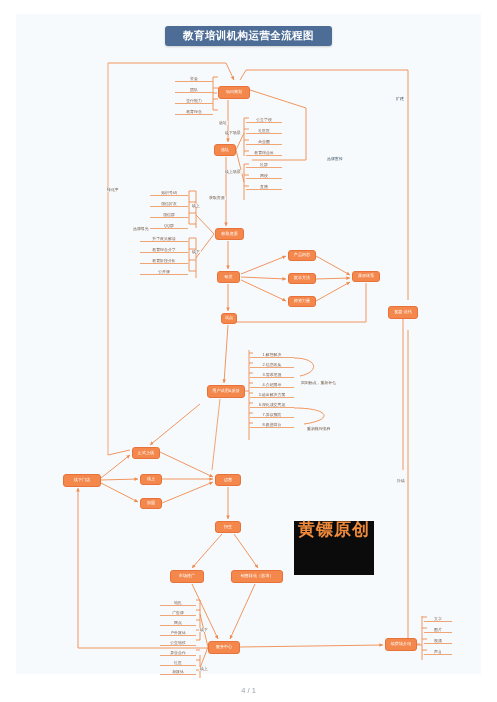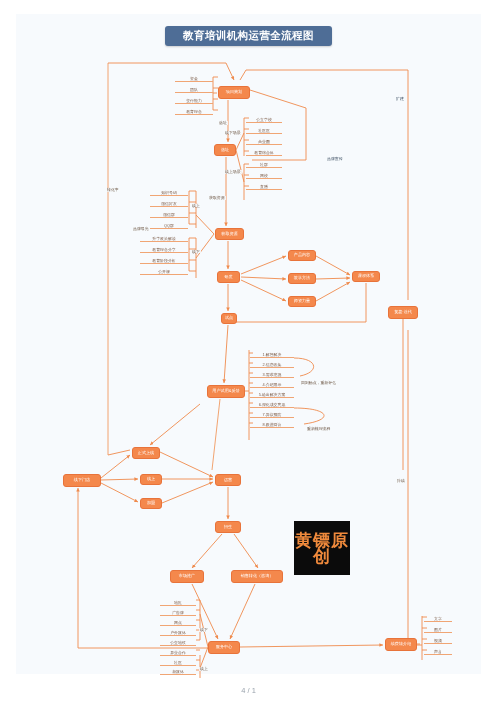--- a/index.html
+++ b/index.html
@@ -31,22 +31,22 @@
     font-size:3.9px;line-height:1;
     display:flex;align-items:flex-end;justify-content:center;
     box-sizing:border-box;white-space:nowrap;overflow:hidden;
   }
   .edge-label{
     position:absolute;color:#6d5544;font-size:3.9px;line-height:1;
     white-space:nowrap;background:rgba(247,250,253,.86);padding:0 1px;
   }
   .edge-label.dark{color:#3d4d63;}
   #watermark{
-    position:absolute;left:294px;top:521px;width:56px;height:54px;
-    background:#0b0b0b;display:flex;align-items:center;justify-content:center;
+    position:absolute;left:294px;top:521px;width:80px;height:54px;
+    background:#0b0b0b;display:flex;align-items:flex-start;justify-content:center;
   }
   #watermark span{
     color:#f08a3c;font-size:17px;font-weight:bold;line-height:.95;
     text-align:center;letter-spacing:1px;
     font-family:"DejaVu Serif","Liberation Serif",serif;
   }
   #footer{
     position:absolute;left:0;top:686px;width:497px;text-align:center;
     color:#9aa3ad;font-size:7.5px;
   }

